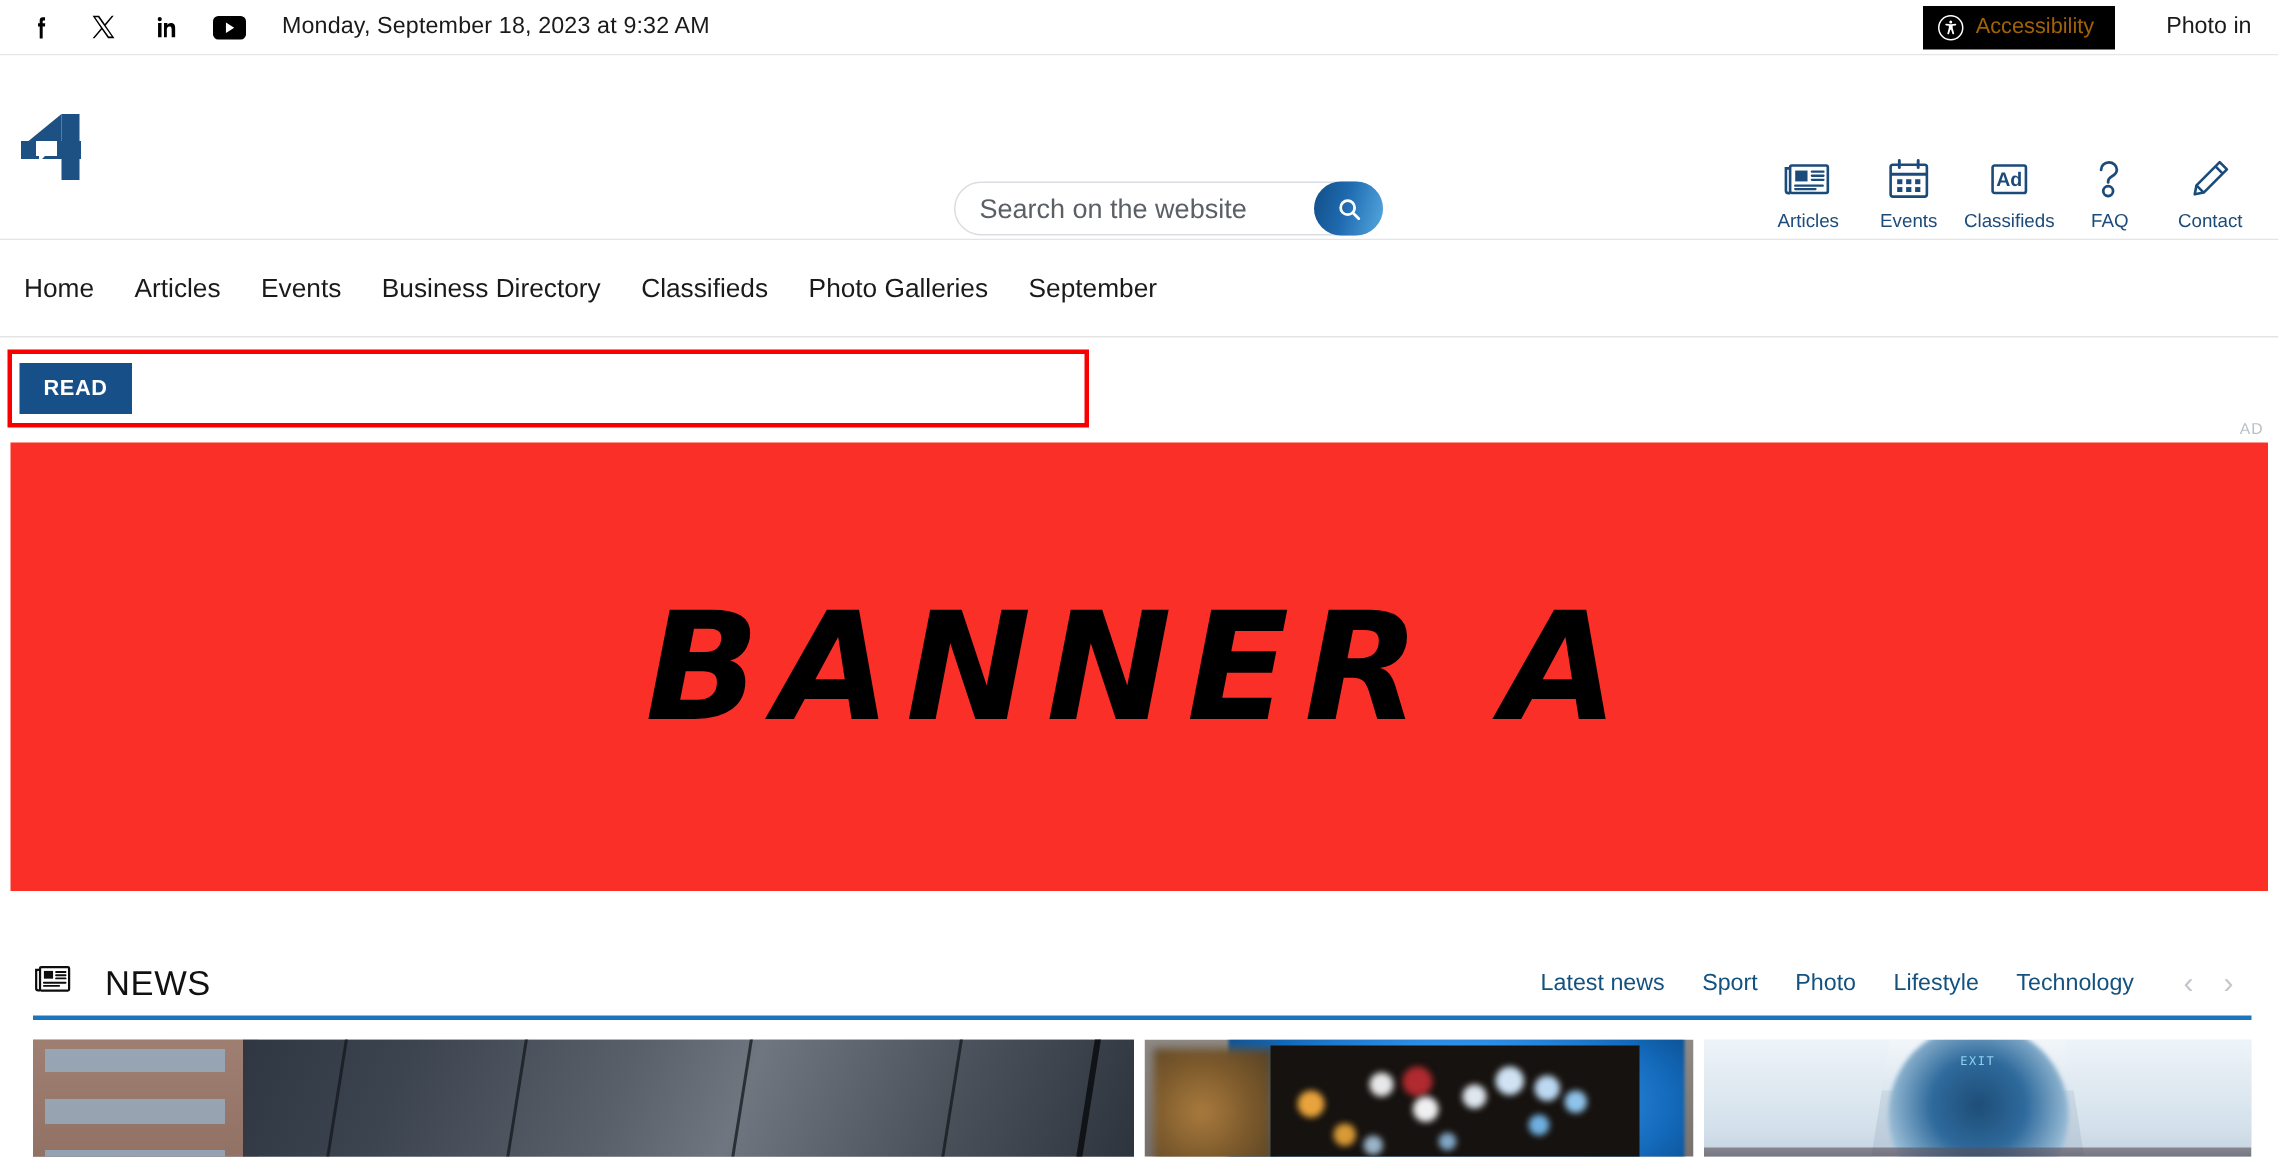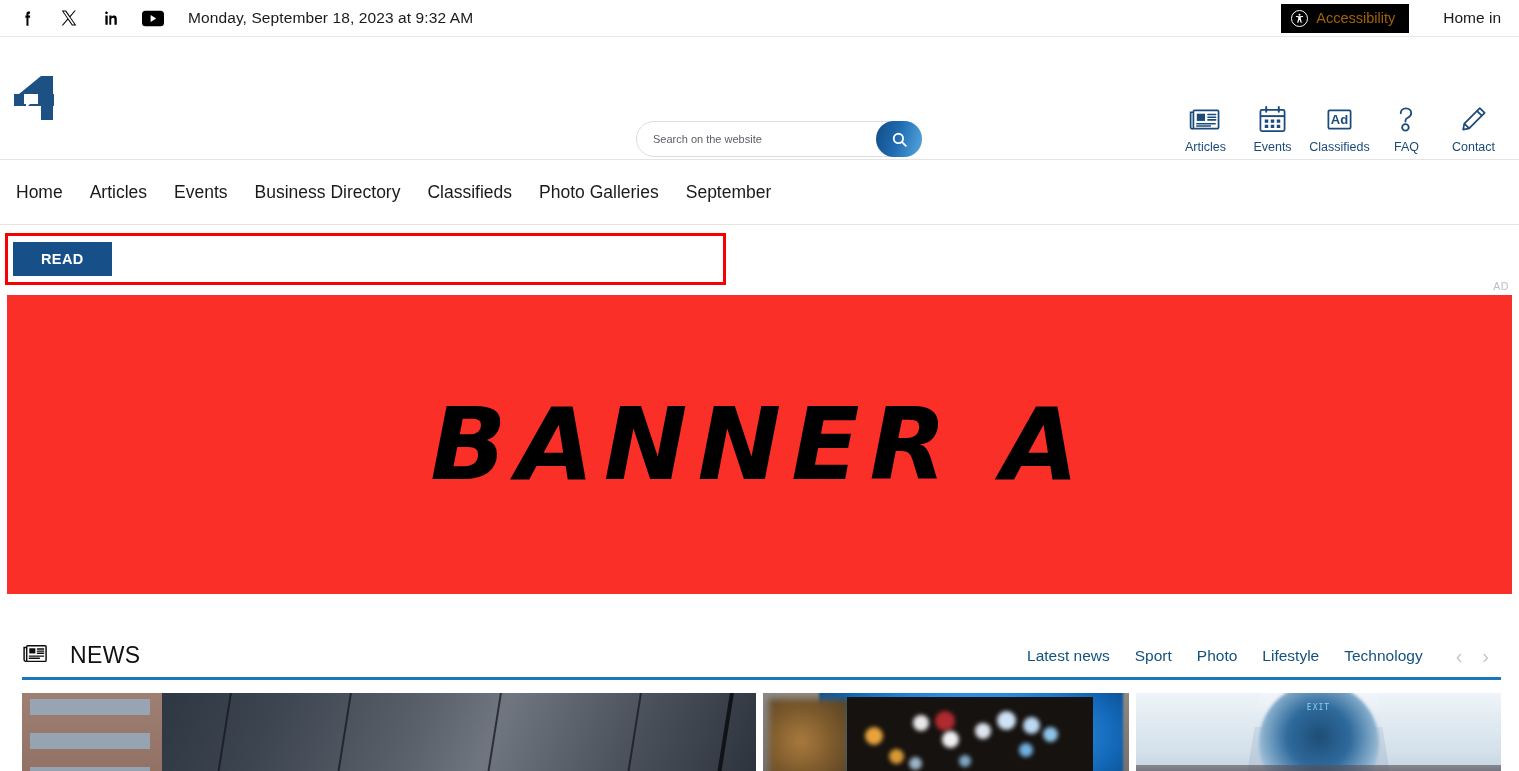--- a/index.html
+++ b/index.html
@@ -110,21 +110,21 @@
     display: flex;
     align-items: center;
   }
   .search-field {
     width: 100%;
     height: 36px;
     border: 1px solid #d9dde2;
     border-radius: 18px;
     background: #fff;
     padding: 0 46px 0 16px;
-    font-size: 11px;
+    font-size: 18px;
     color: #444;
     font-family: "Liberation Sans", sans-serif;
     outline: none;
   }
   .search-field::placeholder { color: #5b5f66; }
   .search-btn {
     position: absolute;
     right: 0;
     top: 0;
     width: 46px;
@@ -201,21 +201,21 @@
   }
   .read-badge {
     background: #175089;
     color: #fff;
     font-size: 14.5px;
     font-weight: bold;
     letter-spacing: .4px;
     height: 34px;
     display: flex;
     align-items: center;
-    padding: 0 28px;
+    padding: 0 16px;
     margin-left: 5px;
     cursor: pointer;
   }
   .ticker-text {
     font-size: 15.5px;
     color: #2b2b2b;
     margin-left: 20px;
     white-space: nowrap;
     cursor: pointer;
   }
@@ -456,21 +456,21 @@
   <div class="topspacer"></div>
   <div class="access-btn">
     <span class="a11y-circle">
       <svg width="11" height="11" viewBox="0 0 24 24" fill="#fff">
           <circle cx="12" cy="3.6" r="2.2"></circle>
           <path d="M20 7.4c0 .7-.5 1.2-1.2 1.2l-4 .5v3.4l2.1 7.4c.2.7-.2 1.4-.9 1.6-.7.2-1.4-.2-1.6-.9L12.6 15h-1.2l-1.8 5.6c-.2.7-.9 1.1-1.6.9-.7-.2-1.1-.9-.9-1.6l2.1-7.4V9.1l-4-.5C4.5 8.6 4 8.1 4 7.4s.6-1.2 1.3-1.1L12 7l6.7-.7c.7-.1 1.3.4 1.3 1.1z"></path>
         </svg>
     </span>
     <span>Accessibility</span>
   </div>
-  <div class="signin">Home in</div>
+  <div class="signin">Photo in</div>
 </div>
 
 <div class="header">
   <div class="logo">
     <span class="logo-mark">
       <svg width="52" height="52" viewBox="0 0 52 52">
         <path d="M31 4h12v44H31z" fill="#1d5183"></path>
         <path d="M31 22L9 22 31 4z" fill="#1d5183"></path>
         <path d="M4 22h40v12H4z" fill="#1d5183"></path>
         <path d="M14 22h14v10H20l-4 4v-4h-2z" fill="#ffffff"></path>

